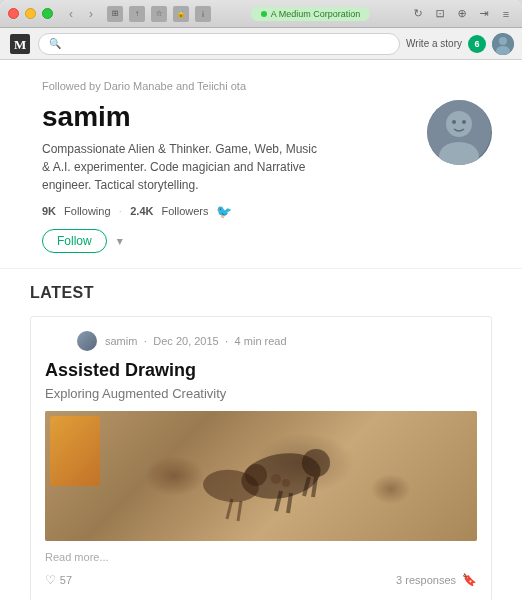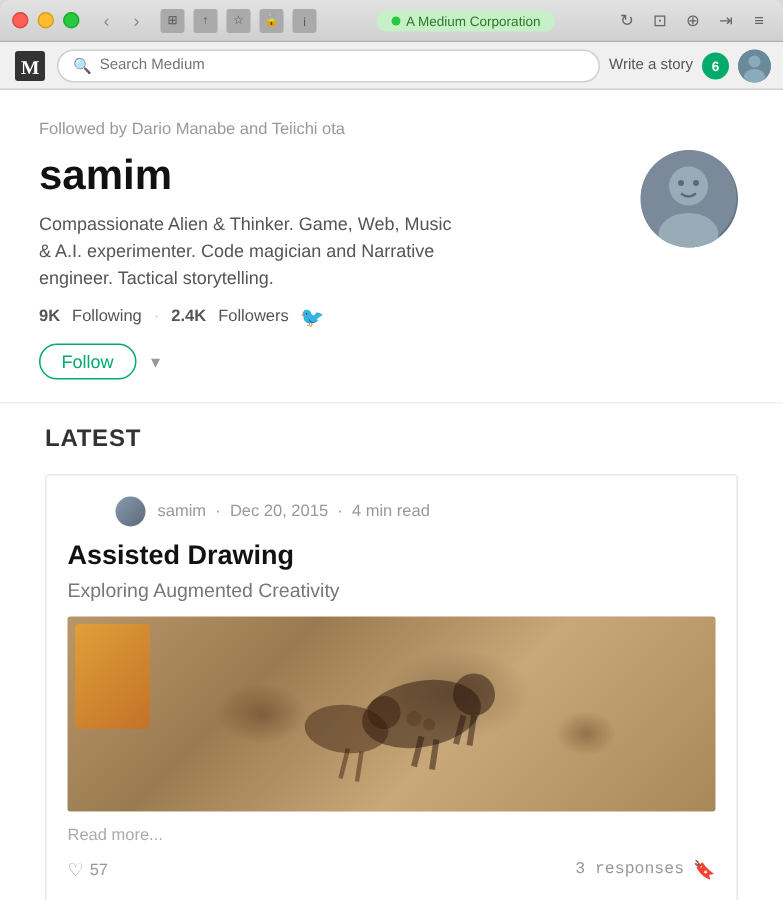--- a/index.html
+++ b/index.html
@@ -201,21 +201,21 @@
     }
 
     
     .page-content {
       background: #fff;
       flex: 1;
       overflow-y: auto;
     }
 
     .profile-section {
-      padding: 20px 30px 15px 26px;
+      padding: 20px 30px 15px 42px;
       border-bottom: 1px solid #f0f0f0;
     }
 
     .followed-by {
       font-size: 11px;
       color: #999;
       margin-bottom: 8px;
     }
 
     .profile-header {
@@ -412,21 +412,20 @@
     }
 
     .heart-icon { font-size: 12px; }
 
     .article-responses {
       display: flex;
       align-items: center;
       gap: 6px;
       font-size: 11px;
       color: #999;
-      font-family: Liberation Mono, monospace;
     }
 
     .bookmark-icon { font-size: 12px; }
   </style>
 </head>
 <body>
 
 <div class="window">
 
   <div class="titlebar">
@@ -463,21 +462,20 @@
 
   <div class="browser-toolbar">
     <div class="medium-logo">
       <svg width="20" height="20" viewBox="0 0 20 20">
         <rect width="20" height="20" rx="2" fill="#333"></rect>
         <text x="4" y="15" font-size="13" fill="white" font-family="Georgia,serif" font-weight="bold">M</text>
       </svg>
     </div>
     <div class="search-bar">
       <span class="search-icon-small">🔍</span>
-      <input type="text" placeholder="Search Medium" style="">
     </div>
     <div class="write-story-btn">
       <span style="cursor:pointer;">Write a story</span>
       <div class="notif-badge">
         <span>6</span>
       </div>
       <div class="avatar-small">
         <svg width="22" height="22" viewBox="0 0 22 22">
           <circle cx="11" cy="11" r="11" fill="#6a8a9a"></circle>
           <circle cx="11" cy="8" r="4" fill="#8aaabd"></circle>

